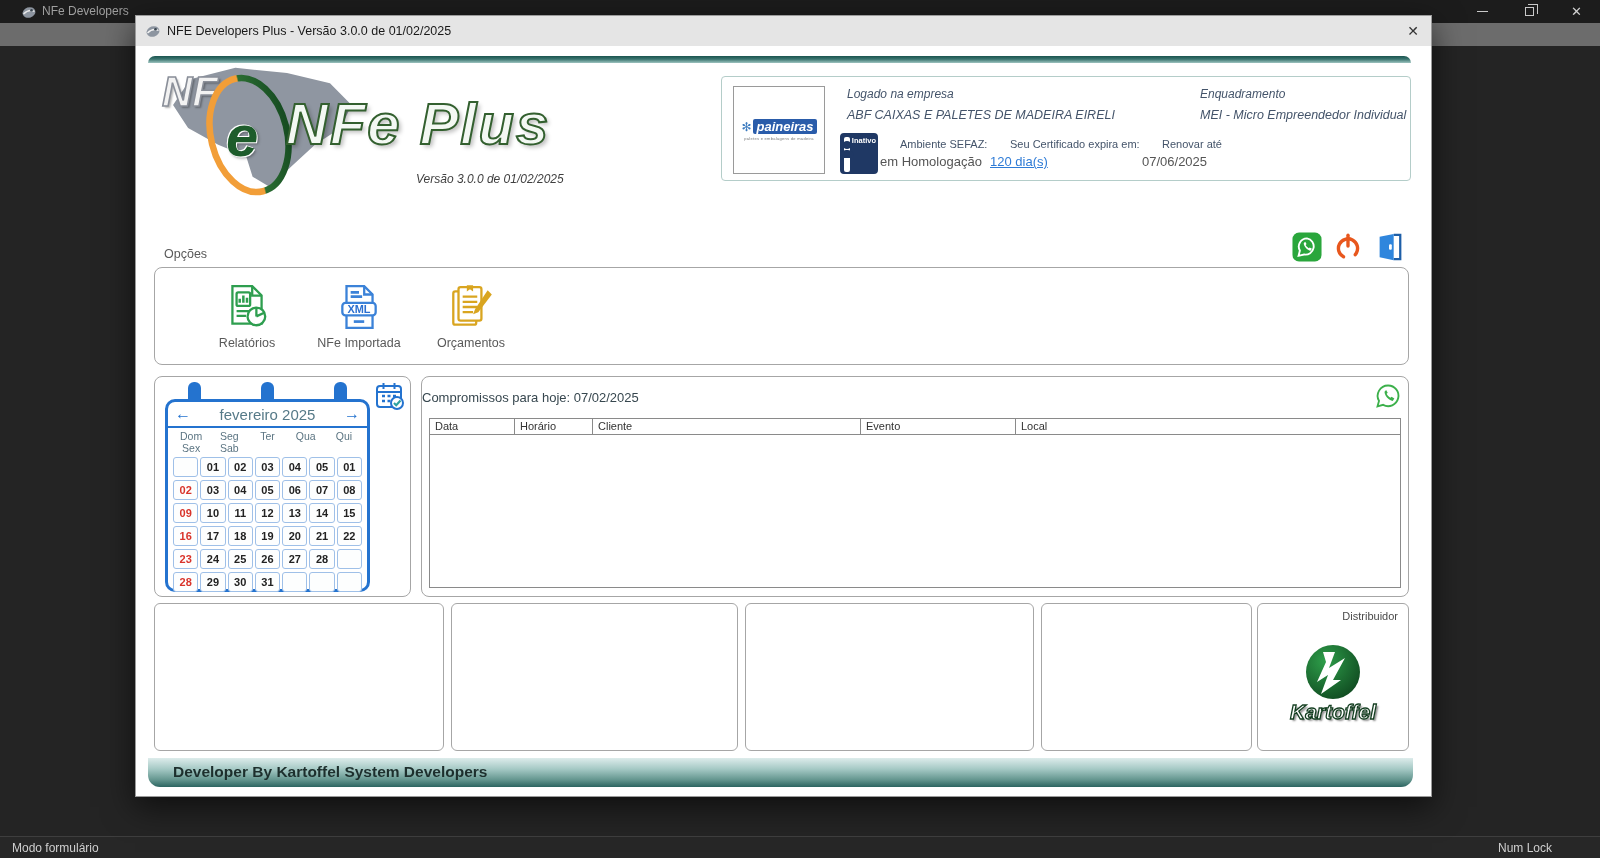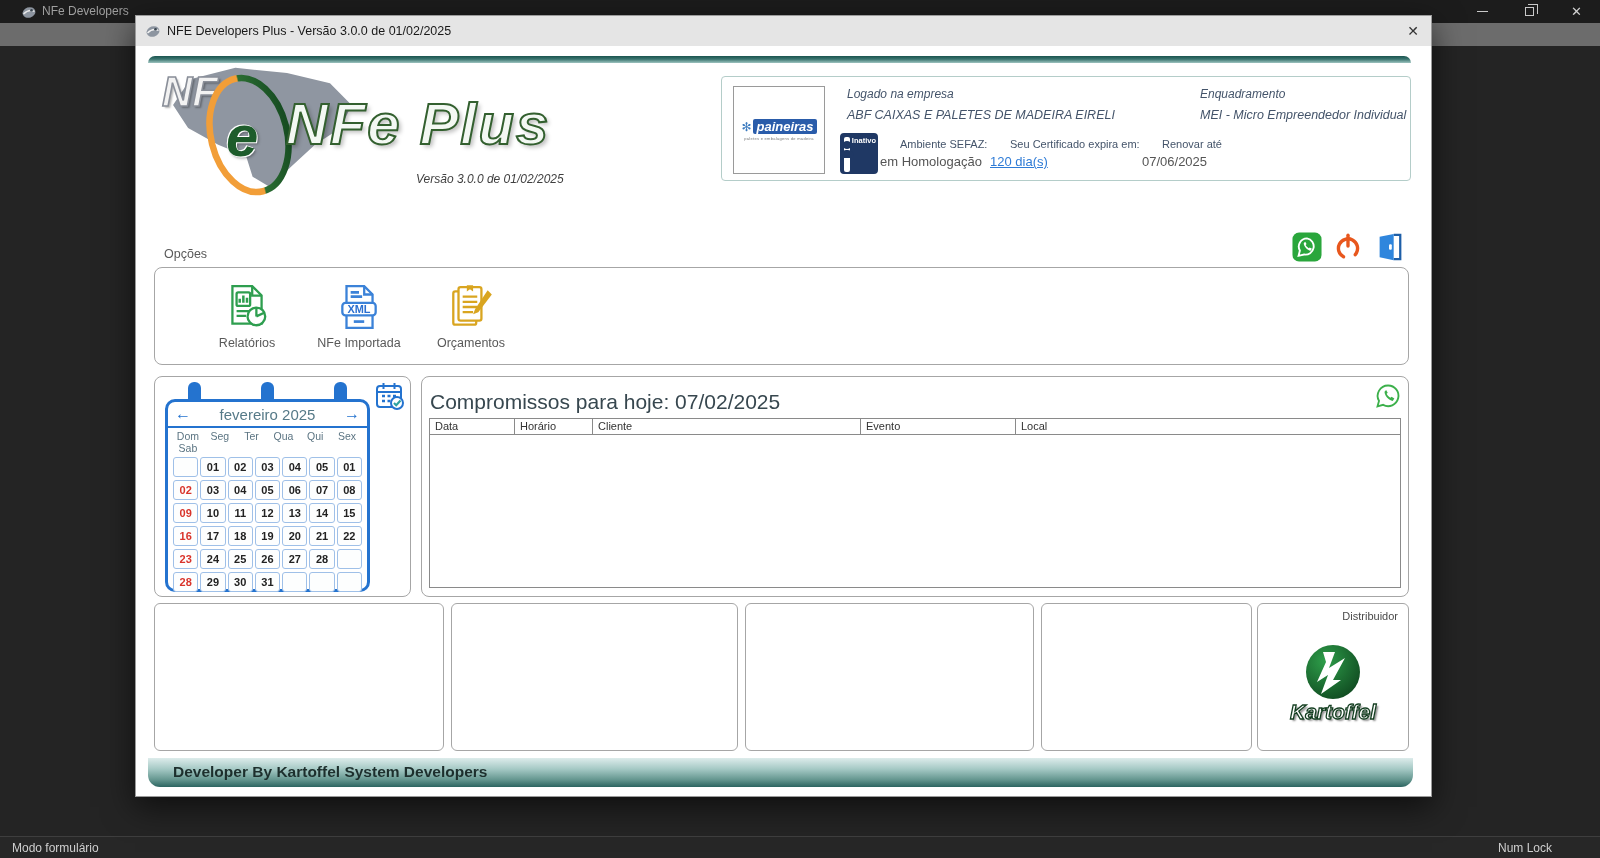--- a/index.html
+++ b/index.html
@@ -87,31 +87,31 @@
 
   
   .calendar-panel { position:absolute; left:18px; top:360px; width:257px; height:221px;
     border:1px solid #a6a6a6; border-radius:8px; background:#fff; }
   .cal-ring { position:absolute; top:5px; width:13px; height:23px; background:#2473cf; border-radius:6px; }
   .cal-check-icon { position:absolute; right:4px; top:3px; width:32px; height:32px; }
   .cal-box { position:absolute; left:10px; top:22px; width:205px; height:193px; border:3px solid #2473cf; border-radius:10px; background:#fff; }
   .cal-header { display:flex; align-items:center; height:26px; padding:0 7px; border-bottom:2px solid #2473cf; }
   .cal-arrow { width:20px; font-size:16px; font-weight:bold; color:#2473cf; cursor:pointer; line-height:24px; }
   .cal-month { flex:1; text-align:center; font-size:15px; color:#567a88; }
-  .cal-weekdays { display:grid; grid-template-columns:repeat(6,1fr); padding:2px 4px 0 4px; }
+  .cal-weekdays { display:grid; grid-template-columns:repeat(5,1fr); padding:2px 4px 0 4px; }
   .cal-wd { text-align:center; font-size:10.5px; color:#5b7482; }
   .cal-grid { display:grid; grid-template-columns:repeat(7,1fr); gap:3px 2px; padding:3px 5px; }
   .cal-cell { height:20px; border:1px solid #9fc0e8; border-radius:3px; background:#fdfefe;
     text-align:center; line-height:19px; font-size:11px; font-weight:bold; color:#222; cursor:pointer; }
   .cal-cell.sunday { color:#d9342b; }
 
   
   .appts-panel { position:absolute; left:285px; top:360px; width:988px; height:221px;
     border:1px solid #a6a6a6; border-radius:8px; background:#fff; }
-  .appts-title { position:absolute; left:8px; top:13px; font-size:21px; color:#37474f; }
+  .appts-title { position:absolute; left:0; top:13px; font-size:13px; color:#37474f; }
   .appts-wa { position:absolute; right:5px; top:4px; width:30px; height:30px; cursor:pointer; }
   .appts-table { position:absolute; left:7px; right:7px; top:41px; bottom:8px; border:1px solid #8a8a8a; }
   .appts-thead { display:flex; border-bottom:1px solid #8a8a8a; height:16px; }
   .th { font-size:11px; color:#333; padding:1px 5px; border-right:1px solid #8a8a8a; white-space:nowrap; overflow:hidden; }
 
   
   .slot { position:absolute; top:587px; height:148px; border:1px solid #a6a6a6; border-radius:6px; background:#fff; }
   .dist-label { position:absolute; right:10px; top:6px; font-size:11px; color:#4a4a4a; }
   .kartoffel-logo { position:absolute; left:50%; top:38px; transform:translateX(-50%); width:60px; height:60px; }
   .kartoffel-name { position:absolute; left:0; right:0; top:96px; text-align:center; font-size:21px; font-weight:bold; font-style:italic;

